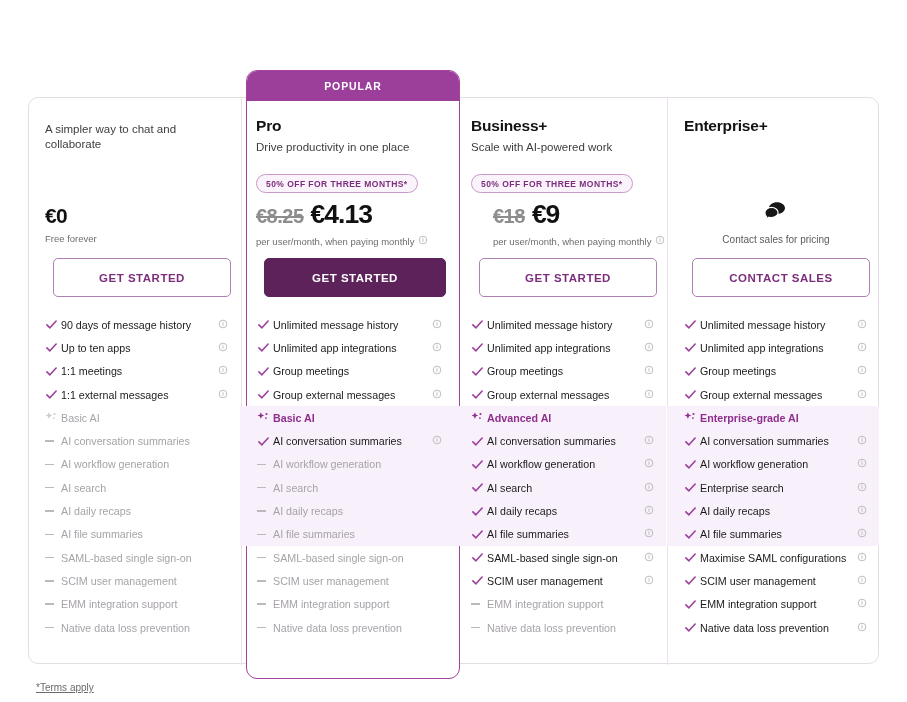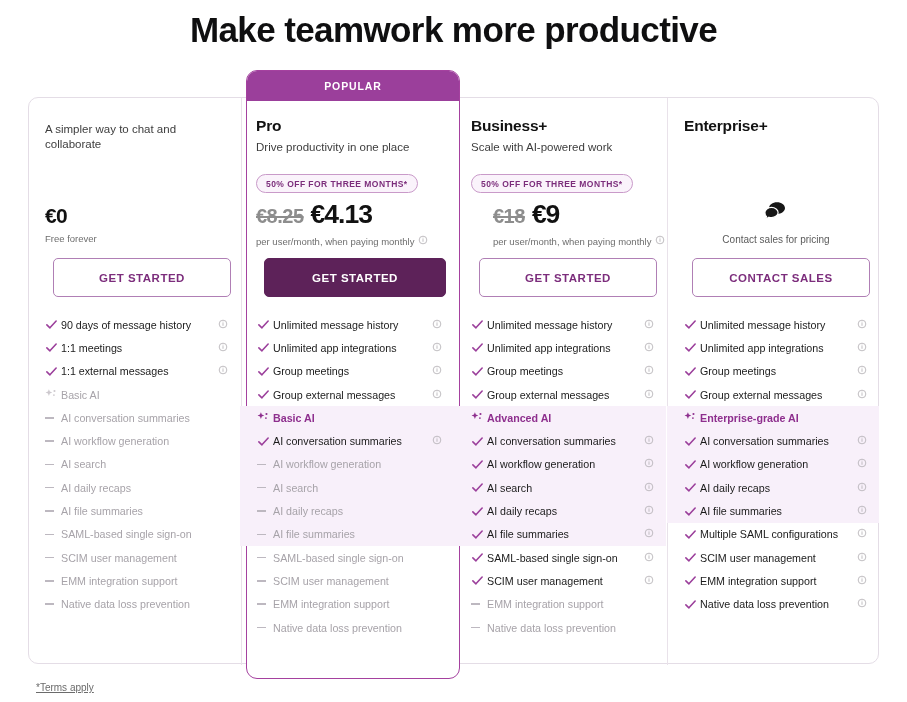--- a/index.html
+++ b/index.html
@@ -179,21 +179,20 @@
     font-size: 10px;
     color: #6b6b6b;
   }
   .terms u { text-decoration: underline; }
 </style>
 </head>
 <body>
 
 <div class="page">
 
-  <div class="headline">Make teamwork more productive</div>
 
   <div class="plans">
     <div class="col-divider" style="left:212px"></div>
     <div class="col-divider" style="left:425px"></div>
     <div class="col-divider" style="left:638px"></div>
   </div>
 
   <div id="cards-layer">
       <div class="pro-card">
         <div class="popular-banner">POPULAR</div>
@@ -224,20 +223,33 @@
             <rect x="5.5" y="4.9" width="1" height="3.2" fill="#b3b0b5"></rect>
             <rect x="5.5" y="3.2" width="1" height="1.1" fill="#b3b0b5"></rect>
           </svg></span>
       </div>
       <div class="feat on">
         <span class="mark">
           <svg width="13" height="13" viewBox="0 0 14 14">
             <path d="M2 7.4 L5.3 10.6 L12 3.2" fill="none" stroke="#9b3f9b" stroke-width="1.7" stroke-linecap="round" stroke-linejoin="round"></path>
           </svg>
         </span>
+        <span class="label">Up to ten apps</span>
+        <span class="info"><svg width="10" height="10" viewBox="0 0 12 12">
+            <circle cx="6" cy="6" r="4.6" fill="none" stroke="#b3b0b5" stroke-width="1"></circle>
+            <rect x="5.5" y="4.9" width="1" height="3.2" fill="#b3b0b5"></rect>
+            <rect x="5.5" y="3.2" width="1" height="1.1" fill="#b3b0b5"></rect>
+          </svg></span>
+      </div>
+      <div class="feat on">
+        <span class="mark">
+          <svg width="13" height="13" viewBox="0 0 14 14">
+            <path d="M2 7.4 L5.3 10.6 L12 3.2" fill="none" stroke="#9b3f9b" stroke-width="1.7" stroke-linecap="round" stroke-linejoin="round"></path>
+          </svg>
+        </span>
         <span class="label">1:1 meetings</span>
         <span class="info"><svg width="10" height="10" viewBox="0 0 12 12">
             <circle cx="6" cy="6" r="4.6" fill="none" stroke="#b3b0b5" stroke-width="1"></circle>
             <rect x="5.5" y="4.9" width="1" height="3.2" fill="#b3b0b5"></rect>
             <rect x="5.5" y="3.2" width="1" height="1.1" fill="#b3b0b5"></rect>
           </svg></span>
       </div>
       <div class="feat on">
         <span class="mark">
           <svg width="13" height="13" viewBox="0 0 14 14">
@@ -749,20 +761,33 @@
             <rect x="5.5" y="4.9" width="1" height="3.2" fill="#b3b0b5"></rect>
             <rect x="5.5" y="3.2" width="1" height="1.1" fill="#b3b0b5"></rect>
           </svg></span>
       </div>
       <div class="feat on ai-band">
         <span class="mark">
           <svg width="13" height="13" viewBox="0 0 14 14">
             <path d="M2 7.4 L5.3 10.6 L12 3.2" fill="none" stroke="#9b3f9b" stroke-width="1.7" stroke-linecap="round" stroke-linejoin="round"></path>
           </svg>
         </span>
+        <span class="label">Enterprise search</span>
+        <span class="info"><svg width="10" height="10" viewBox="0 0 12 12">
+            <circle cx="6" cy="6" r="4.6" fill="none" stroke="#b3b0b5" stroke-width="1"></circle>
+            <rect x="5.5" y="4.9" width="1" height="3.2" fill="#b3b0b5"></rect>
+            <rect x="5.5" y="3.2" width="1" height="1.1" fill="#b3b0b5"></rect>
+          </svg></span>
+      </div>
+      <div class="feat on ai-band">
+        <span class="mark">
+          <svg width="13" height="13" viewBox="0 0 14 14">
+            <path d="M2 7.4 L5.3 10.6 L12 3.2" fill="none" stroke="#9b3f9b" stroke-width="1.7" stroke-linecap="round" stroke-linejoin="round"></path>
+          </svg>
+        </span>
         <span class="label">AI daily recaps</span>
         <span class="info"><svg width="10" height="10" viewBox="0 0 12 12">
             <circle cx="6" cy="6" r="4.6" fill="none" stroke="#b3b0b5" stroke-width="1"></circle>
             <rect x="5.5" y="4.9" width="1" height="3.2" fill="#b3b0b5"></rect>
             <rect x="5.5" y="3.2" width="1" height="1.1" fill="#b3b0b5"></rect>
           </svg></span>
       </div>
       <div class="feat on ai-band">
         <span class="mark">
           <svg width="13" height="13" viewBox="0 0 14 14">
@@ -775,21 +800,21 @@
             <rect x="5.5" y="4.9" width="1" height="3.2" fill="#b3b0b5"></rect>
             <rect x="5.5" y="3.2" width="1" height="1.1" fill="#b3b0b5"></rect>
           </svg></span>
       </div>
       <div class="feat on">
         <span class="mark">
           <svg width="13" height="13" viewBox="0 0 14 14">
             <path d="M2 7.4 L5.3 10.6 L12 3.2" fill="none" stroke="#9b3f9b" stroke-width="1.7" stroke-linecap="round" stroke-linejoin="round"></path>
           </svg>
         </span>
-        <span class="label">Multiple SAML configurations</span>
+        <span class="label">Maximise SAML configurations</span>
         <span class="info"><svg width="10" height="10" viewBox="0 0 12 12">
             <circle cx="6" cy="6" r="4.6" fill="none" stroke="#b3b0b5" stroke-width="1"></circle>
             <rect x="5.5" y="4.9" width="1" height="3.2" fill="#b3b0b5"></rect>
             <rect x="5.5" y="3.2" width="1" height="1.1" fill="#b3b0b5"></rect>
           </svg></span>
       </div>
       <div class="feat on">
         <span class="mark">
           <svg width="13" height="13" viewBox="0 0 14 14">
             <path d="M2 7.4 L5.3 10.6 L12 3.2" fill="none" stroke="#9b3f9b" stroke-width="1.7" stroke-linecap="round" stroke-linejoin="round"></path>

